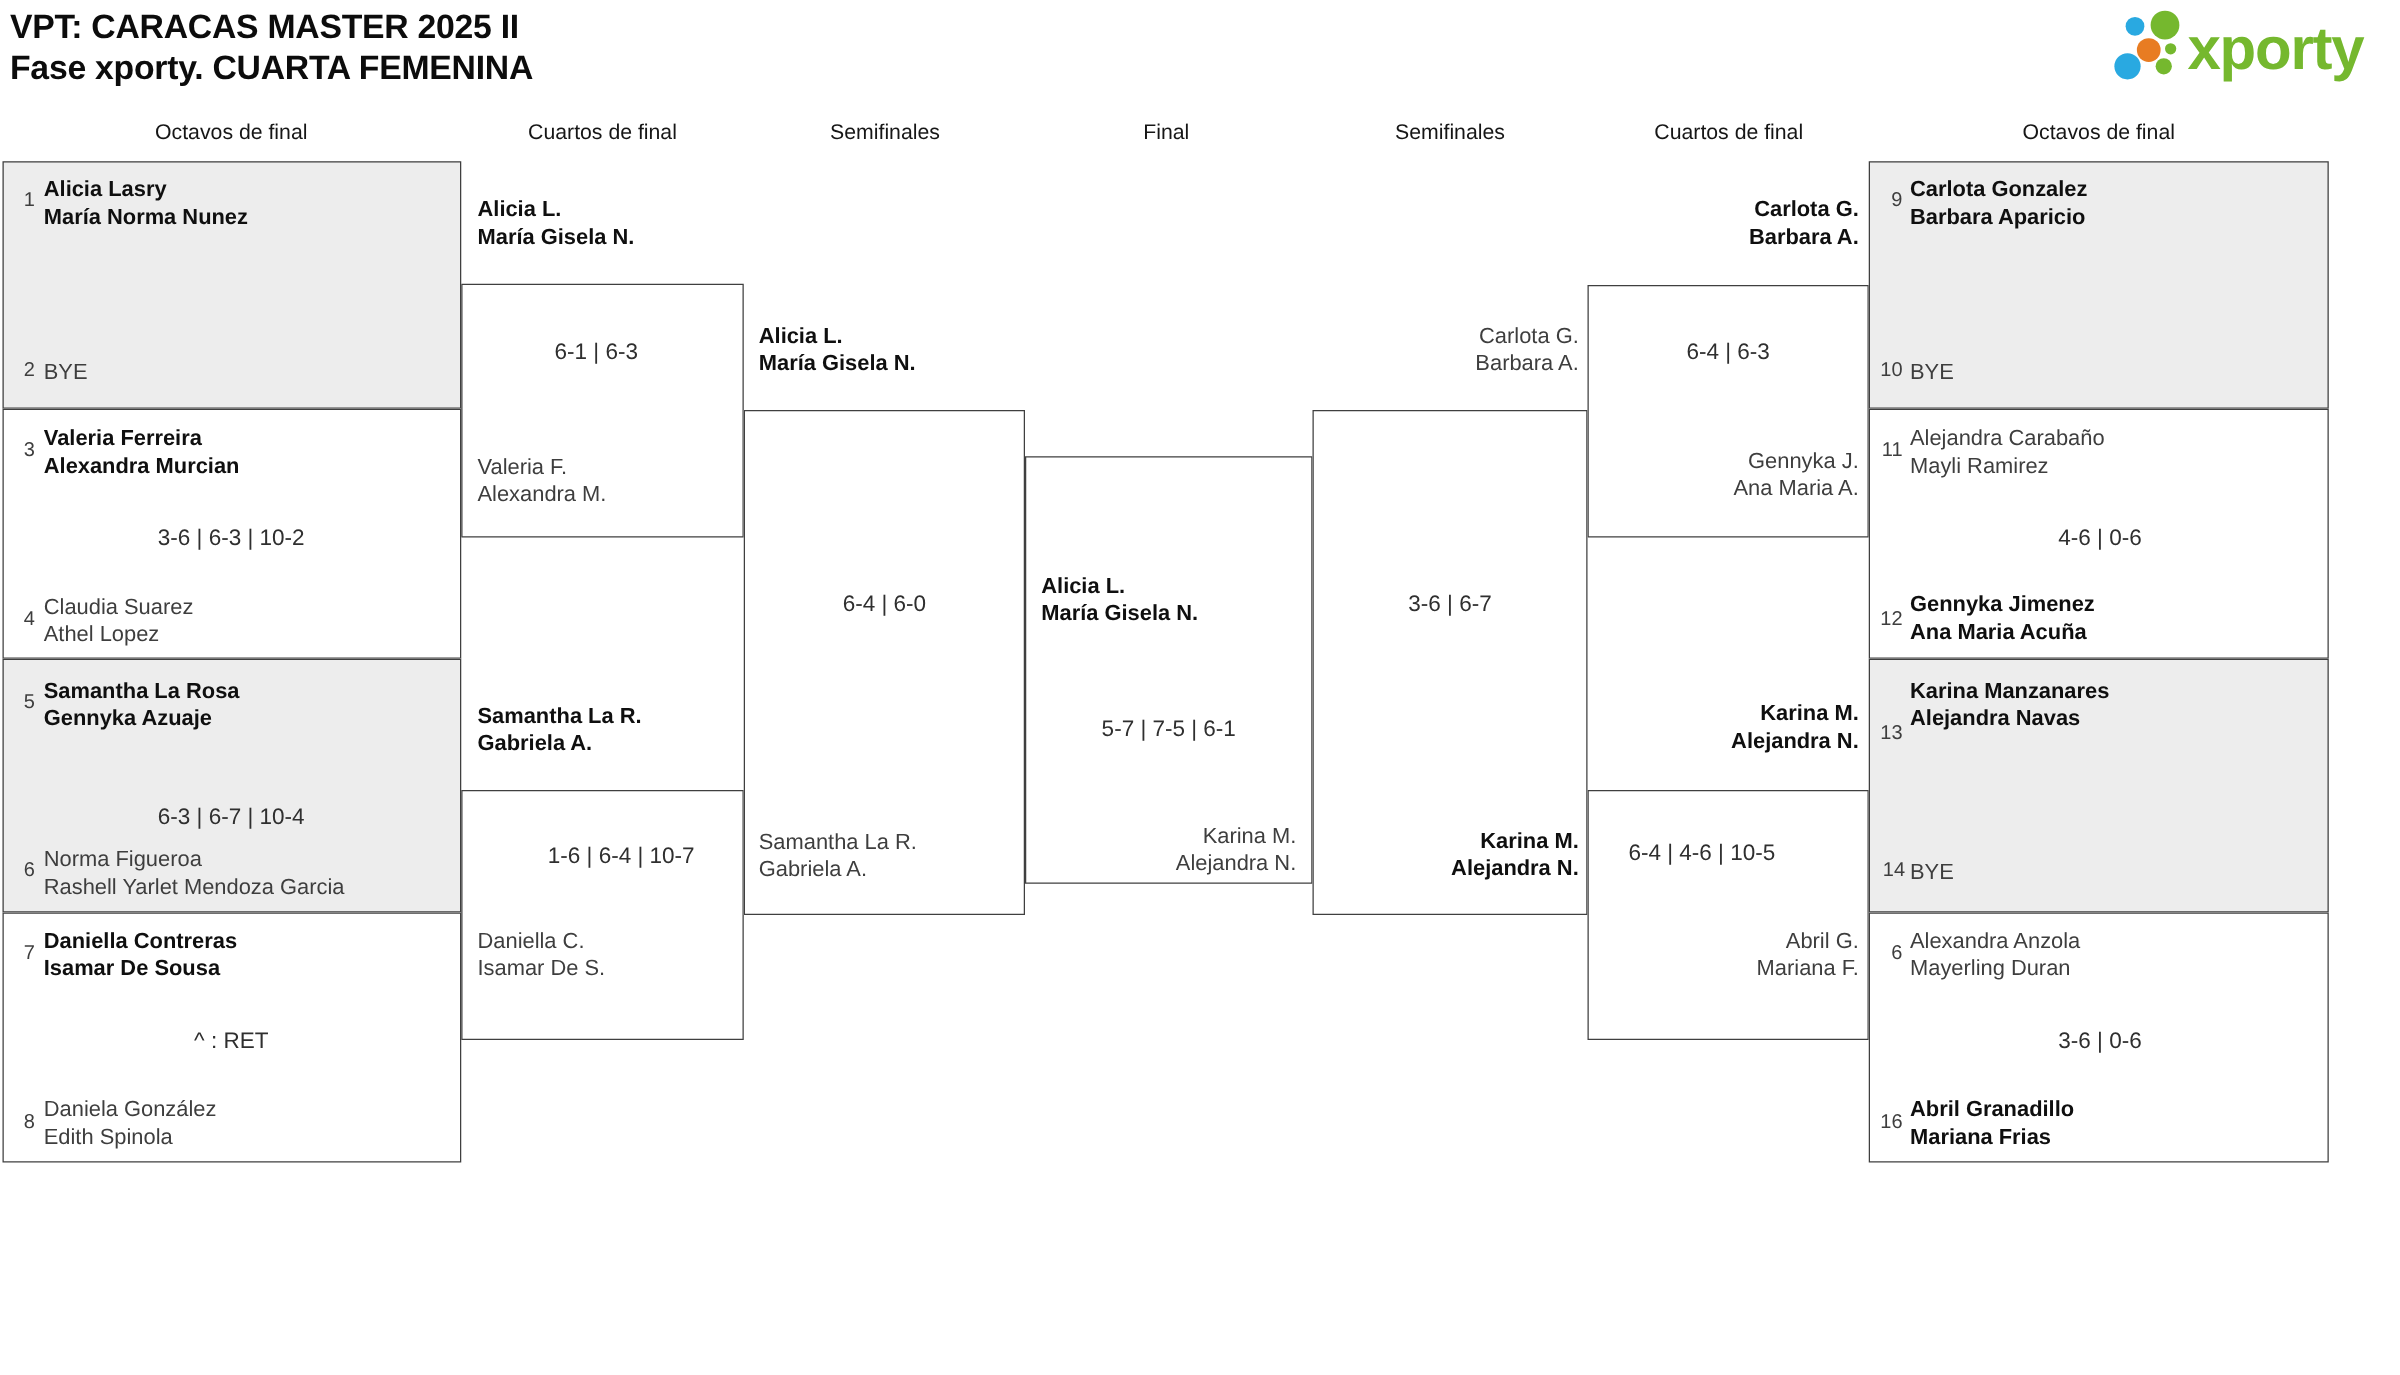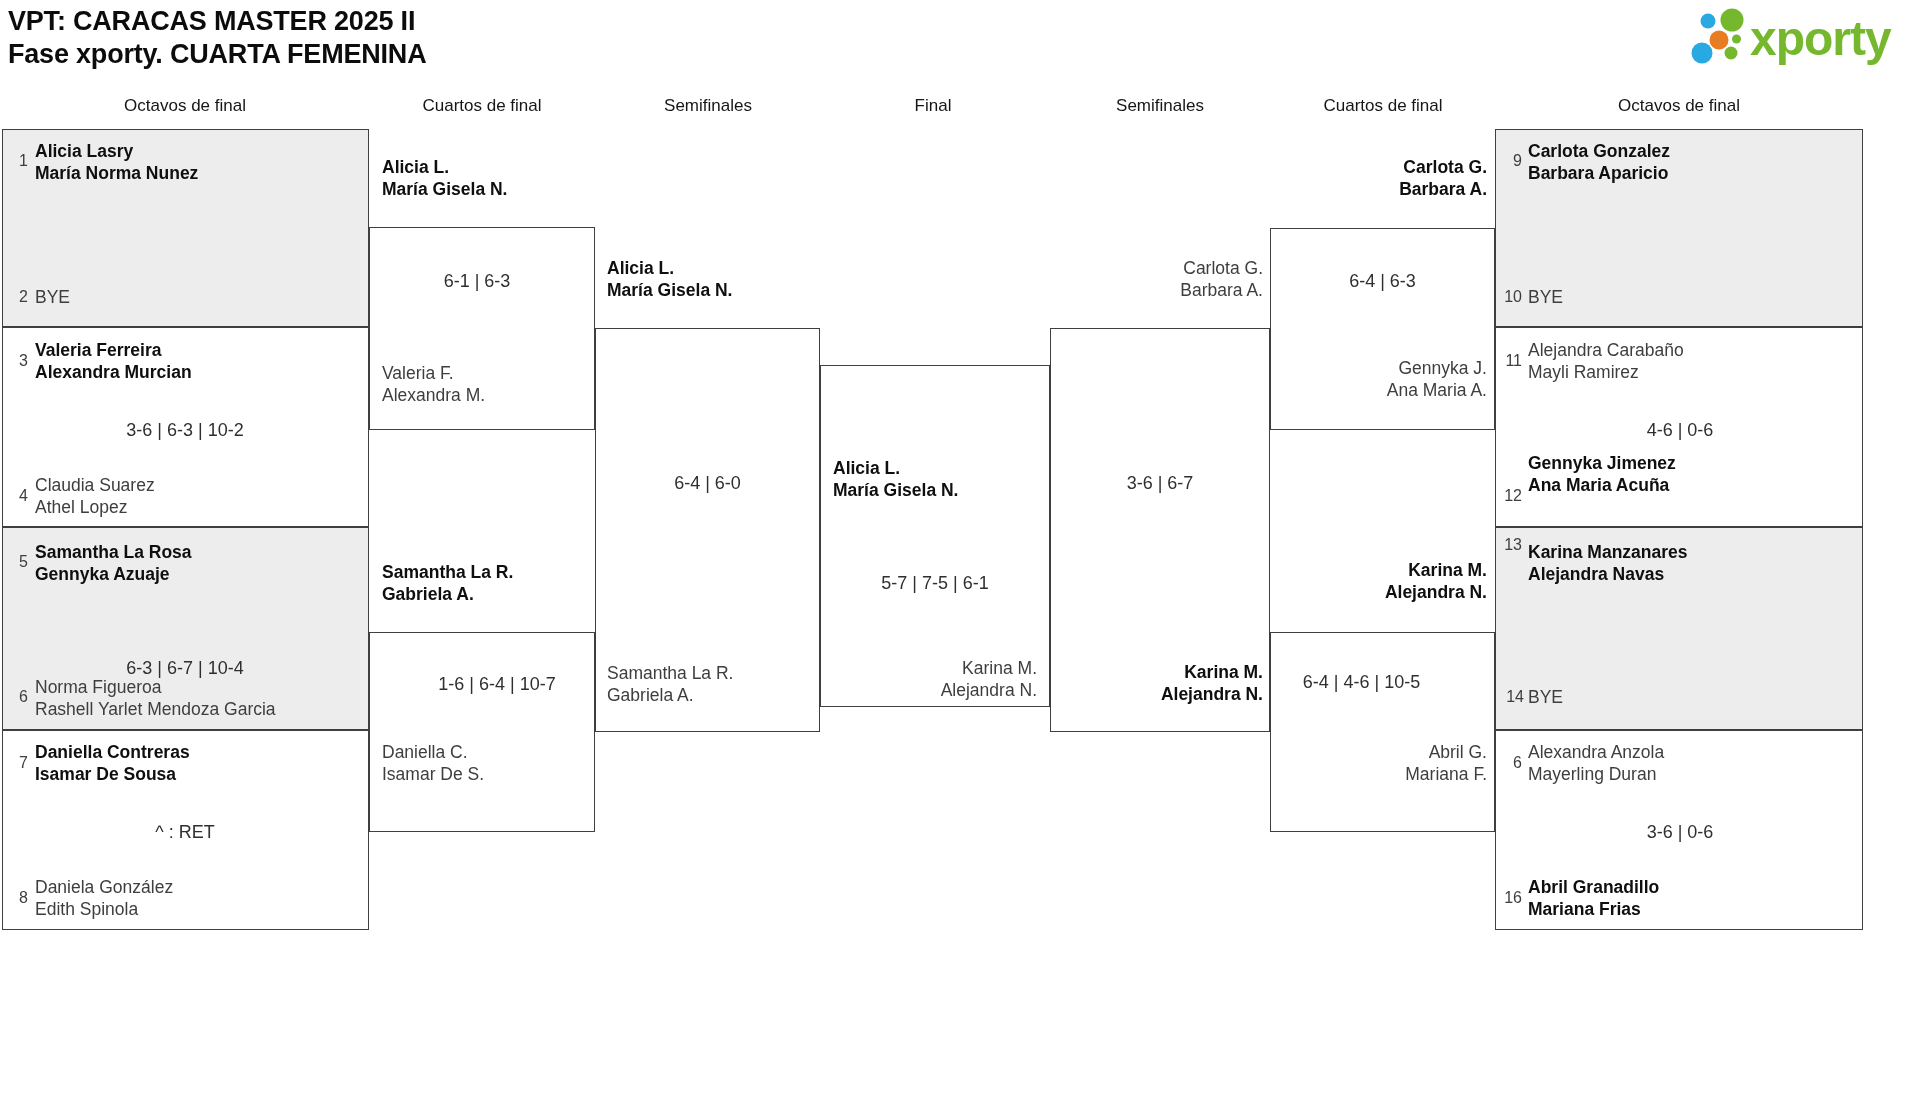--- a/index.html
+++ b/index.html
@@ -84,21 +84,21 @@
   <div class="t" style="left:35px;top:474px">
     <div>Claudia Suarez</div>
       <div>Athel Lopez</div>
     </div>
 
   <div class="seed" style="left:4px;top:551px">5</div>
   <div class="t b" style="left:35px;top:541px">
     <div>Samantha La Rosa</div>
       <div>Gennyka Azuaje</div>
     </div>
-  <div class="score" style="left:35px;top:656px;width:300px">6-3 | 6-7 | 10-4</div>
+  <div class="score" style="left:35px;top:641px;width:300px">6-3 | 6-7 | 10-4</div>
   <div class="seed" style="left:4px;top:686px">6</div>
   <div class="t" style="left:35px;top:676px">
     <div>Norma Figueroa</div>
       <div>Rashell Yarlet Mendoza Garcia</div>
     </div>
 
   <div class="seed" style="left:4px;top:752px">7</div>
   <div class="t b" style="left:35px;top:741px">
     <div>Daniella Contreras</div>
       <div>Isamar De Sousa</div>
@@ -190,26 +190,26 @@
       <div>BYE</div>
     </div>
 
   <div class="seed" style="left:1498px;top:350px">11</div>
   <div class="t" style="left:1528px;top:339px">
     <div>Alejandra Carabaño</div>
       <div>Mayli Ramirez</div>
     </div>
   <div class="score" style="left:1495px;top:418px;width:370px">4-6 | 0-6</div>
   <div class="seed" style="left:1498px;top:485px">12</div>
-  <div class="t b" style="left:1528px;top:452px">
+  <div class="t b" style="left:1528px;top:472px">
     <div>Gennyka Jimenez</div>
       <div>Ana Maria Acuña</div>
     </div>
 
-  <div class="seed" style="left:1498px;top:534px">13</div>
+  <div class="seed" style="left:1498px;top:576px">13</div>
   <div class="t b" style="left:1528px;top:541px">
     <div>Karina Manzanares</div>
       <div>Alejandra Navas</div>
     </div>
   <div class="seed" style="left:1500px;top:686px">14</div>
   <div class="t" style="left:1528px;top:686px">
       <div>BYE</div>
     </div>
 
   <div class="seed" style="left:1498px;top:752px">6</div>

